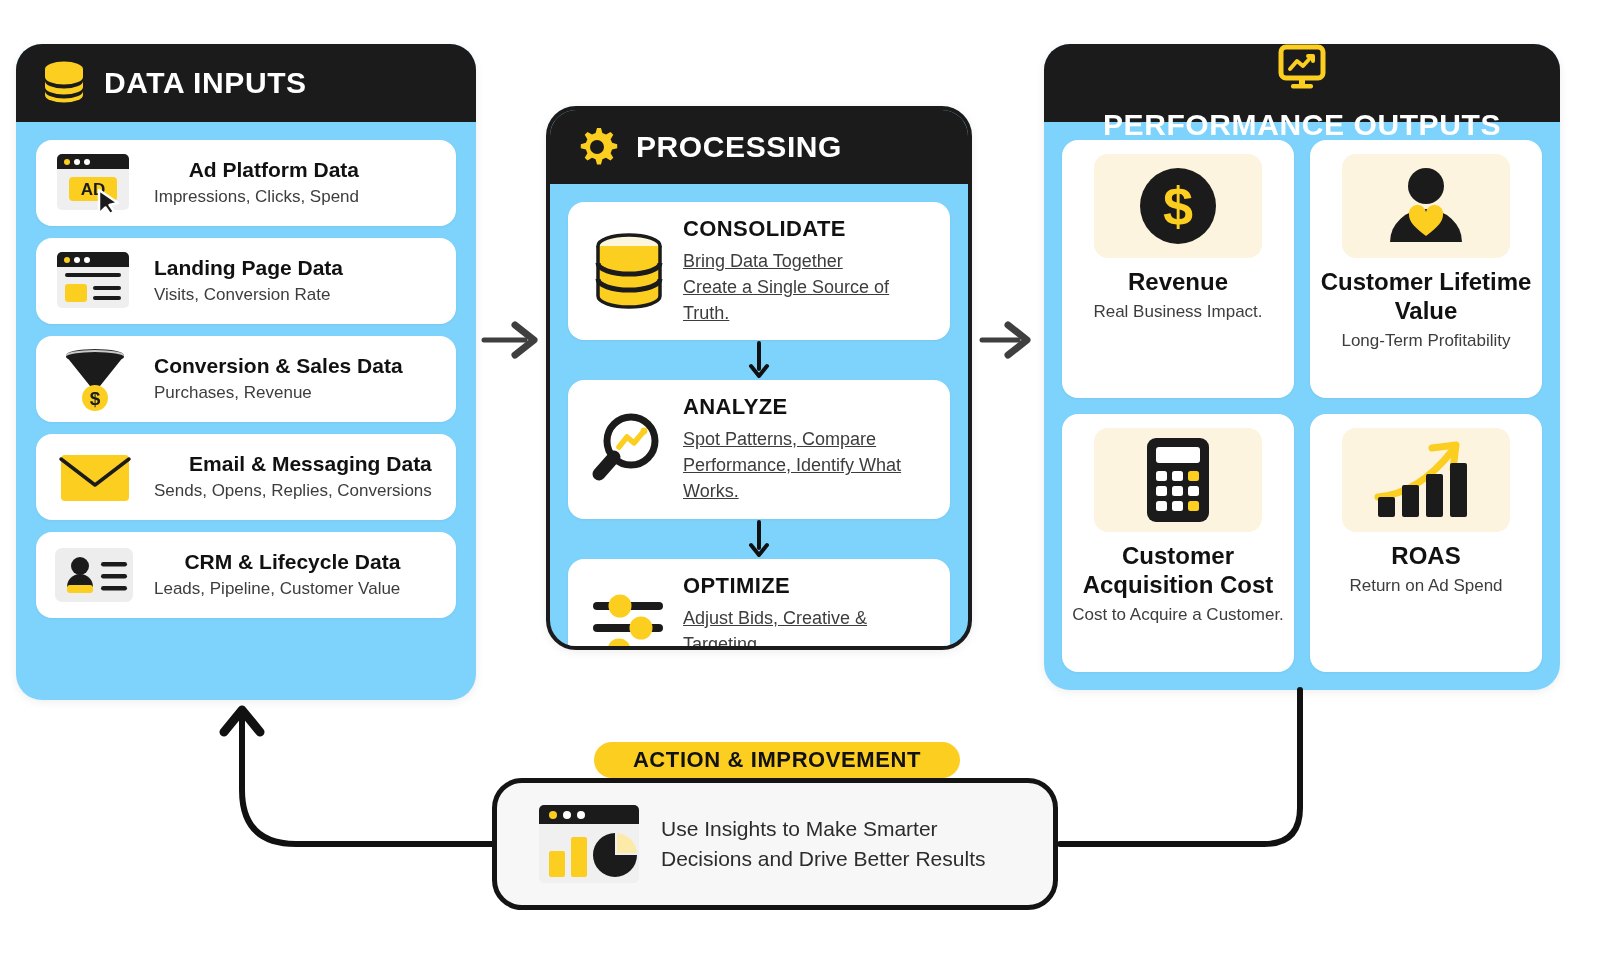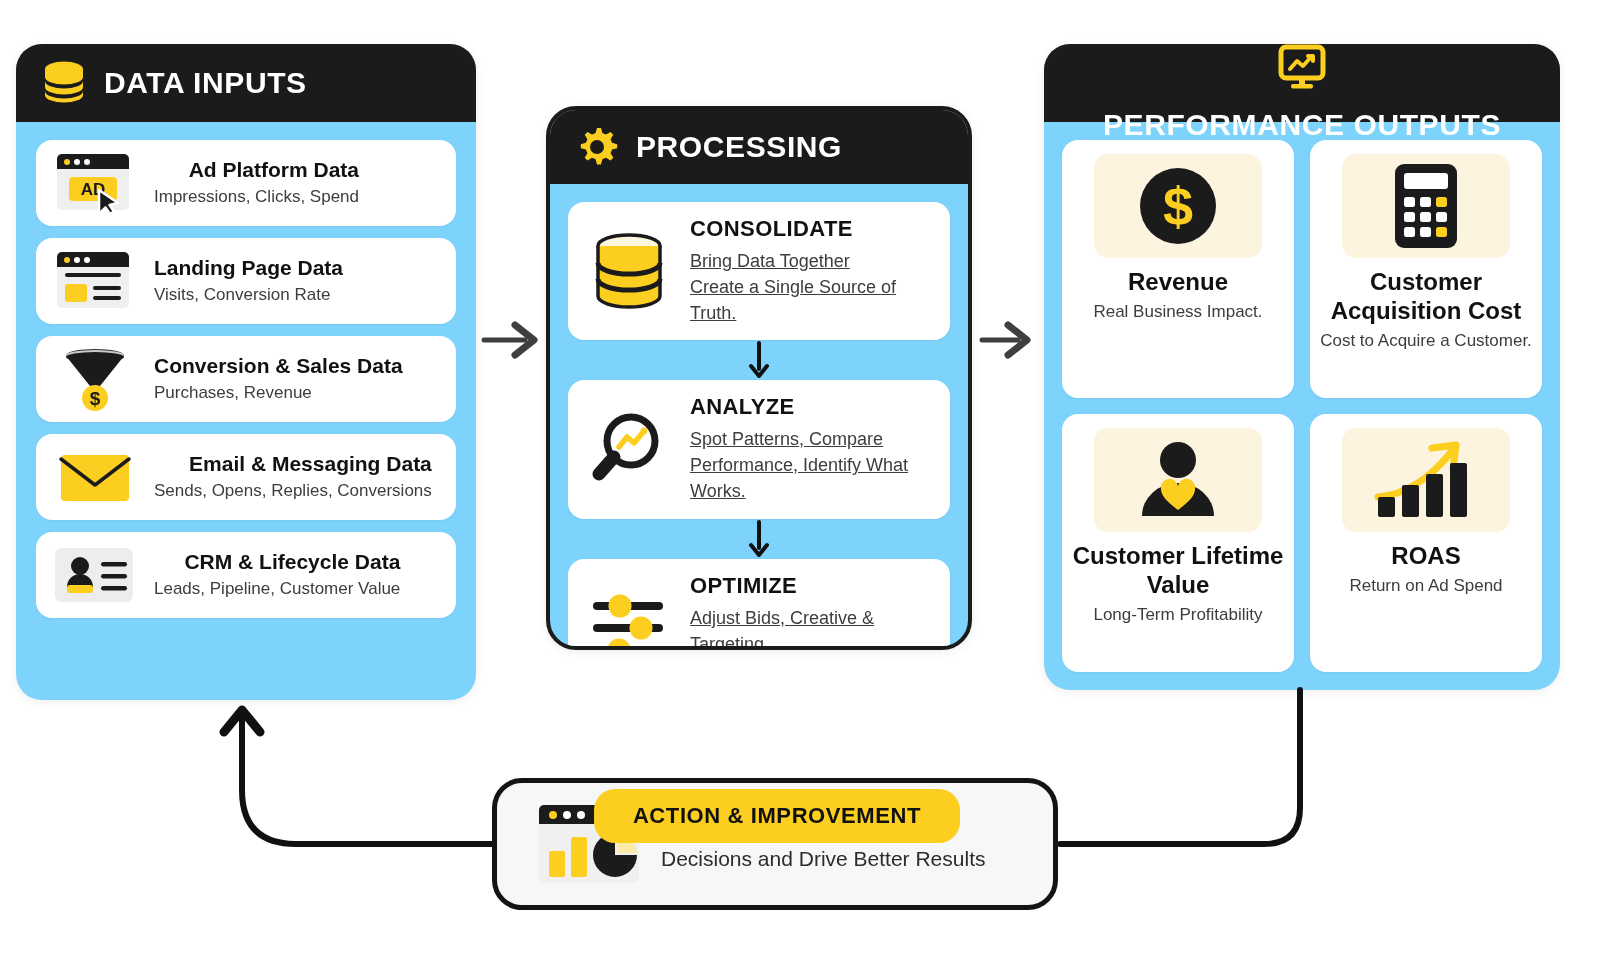--- a/index.html
+++ b/index.html
@@ -25,21 +25,21 @@
               align-items: center; gap: 16px; padding: 12px 16px;
               box-shadow: 0 1px 3px rgba(0,0,0,.05); }
   .row-ico { flex: 0 0 auto; width: 86px; height: 62px;
              display: flex; align-items: center; justify-content: center; }
   .row-txt { display: flex; flex-direction: column; gap: 3px; }
   .row-title { font-size: 21px; font-weight: 700; color: #111; line-height: 1.15; text-align: right; }
   .row-sub { font-size: 17px; color: #3d3d3d; line-height: 1.3; }
 
   
   .step-card { background: #fff; border-radius: 16px; display: flex;
-               align-items: center; gap: 18px; padding: 14px 18px;
+               align-items: center; gap: 11px; padding: 14px 18px;
                box-shadow: 0 1px 3px rgba(0,0,0,.05); }
   .step-ico { flex: 0 0 auto; width: 86px; height: 78px;
               display: flex; align-items: center; justify-content: center; }
   .step-title { font-size: 22px; font-weight: 700; color: #111;
                 letter-spacing: .4px; margin-bottom: 6px; }
   .step-sub { font-size: 18px; color: #3d3d3d; line-height: 1.45; text-decoration: underline; }
   .down-arrow { display: flex; justify-content: center; height: 40px;
                 align-items: center; }
 
   
@@ -56,23 +56,23 @@
   .metric-desc { font-size: 17px; color: #3d3d3d; text-align: center;
                  line-height: 1.3; margin-top: 4px; }
 
   
   #action-panel { position: absolute; left: 492px; top: 778px;
                   width: 566px; height: 132px; background: #f7f7f7;
                   border: 5px solid #141414; border-radius: 30px;
                   display: flex; align-items: center; gap: 20px;
                   padding: 0 40px; }
   #action-badge { position: absolute; left: 594px; top: 742px;
-                  width: 366px; height: 54px; background: #FBCE20;
+                  width: 366px; height: 36px; background: #FBCE20;
                   border-radius: 21px; display: flex; align-items: center;
-                  justify-content: center; z-index: 5; margin-top: 47px; }
+                  justify-content: center; z-index: 5; }
   #action-badge span { font-size: 22px; font-weight: 700; color: #111;
                        letter-spacing: .6px; }
   #action-text { font-size: 21px; color: #2c2c2c; line-height: 1.45; }
 
   svg { display: block; overflow: visible; }
 </style>
 </head>
 <body>
 
 <div id="stage">
@@ -279,20 +279,32 @@
 
         <div class="metric">
           <span class="metric-ico-box">
             <svg width="84" height="84" viewBox="0 0 84 84">
               <circle cx="42" cy="42" r="38" fill="#1B1B1B"></circle>
               <text x="42" y="61" font-size="54" font-weight="700" fill="#FBCE20" text-anchor="middle" font-family="Liberation Sans, sans-serif">$</text>
             </svg>
           </span>
           <span class="metric-name">Revenue</span>
           <span class="metric-desc">Real Business Impact.</span>
+        </div>
+
+        <div class="metric">
+          <span class="metric-ico-box">
+            <svg width="90" height="84" viewBox="0 0 90 84">
+              <circle cx="45" cy="22" r="18" fill="#1B1B1B"></circle>
+              <path d="M9 78 a36 33 0 0 1 72 0z" fill="#1B1B1B"></path>
+              <path d="M45 72 c-12-9 -17-15 -17-21 a8.5 8.5 0 0 1 17-3 a8.5 8.5 0 0 1 17 3 c0 6 -5 12 -17 21z" fill="#FBCE20"></path>
+            </svg>
+          </span>
+          <span class="metric-name">Customer Lifetime Value</span>
+          <span class="metric-desc">Long-Term Profitability</span>
         </div>
 
         <div class="metric">
           <span class="metric-ico-box">
             <svg width="66" height="88" viewBox="0 0 66 88">
               <rect x="2" y="2" width="62" height="84" rx="9" fill="#1B1B1B"></rect>
               <rect x="11" y="11" width="44" height="16" rx="3" fill="#fff"></rect>
               <rect x="11" y="35" width="11" height="10" rx="2.5" fill="#fff"></rect>
               <rect x="27" y="35" width="11" height="10" rx="2.5" fill="#fff"></rect>
               <rect x="43" y="35" width="11" height="10" rx="2.5" fill="#FBCE20"></rect>
@@ -303,32 +315,20 @@
               <rect x="27" y="65" width="11" height="10" rx="2.5" fill="#fff"></rect>
               <rect x="43" y="65" width="11" height="10" rx="2.5" fill="#FBCE20"></rect>
             </svg>
           </span>
           <span class="metric-name">Customer Acquisition Cost</span>
           <span class="metric-desc">Cost to Acquire a Customer.</span>
         </div>
 
         <div class="metric">
           <span class="metric-ico-box">
-            <svg width="90" height="84" viewBox="0 0 90 84">
-              <circle cx="45" cy="22" r="18" fill="#1B1B1B"></circle>
-              <path d="M9 78 a36 33 0 0 1 72 0z" fill="#1B1B1B"></path>
-              <path d="M45 72 c-12-9 -17-15 -17-21 a8.5 8.5 0 0 1 17-3 a8.5 8.5 0 0 1 17 3 c0 6 -5 12 -17 21z" fill="#FBCE20"></path>
-            </svg>
-          </span>
-          <span class="metric-name">Customer Lifetime Value</span>
-          <span class="metric-desc">Long-Term Profitability</span>
-        </div>
-
-        <div class="metric">
-          <span class="metric-ico-box">
             <svg width="108" height="82" viewBox="0 0 108 82">
               <path d="M6 58 C32 56 58 40 80 12" fill="none" stroke="#FBCE20" stroke-width="7" stroke-linecap="round"></path>
               <path d="M60 9 L84 6 L81 30" fill="none" stroke="#FBCE20" stroke-width="7" stroke-linecap="round" stroke-linejoin="round"></path>
               <rect x="6" y="58" width="17" height="20" rx="2" fill="#1B1B1B"></rect>
               <rect x="30" y="46" width="17" height="32" rx="2" fill="#1B1B1B"></rect>
               <rect x="54" y="35" width="17" height="43" rx="2" fill="#1B1B1B"></rect>
               <rect x="78" y="24" width="17" height="54" rx="2" fill="#1B1B1B"></rect>
             </svg>
           </span>
           <span class="metric-name">ROAS</span>

